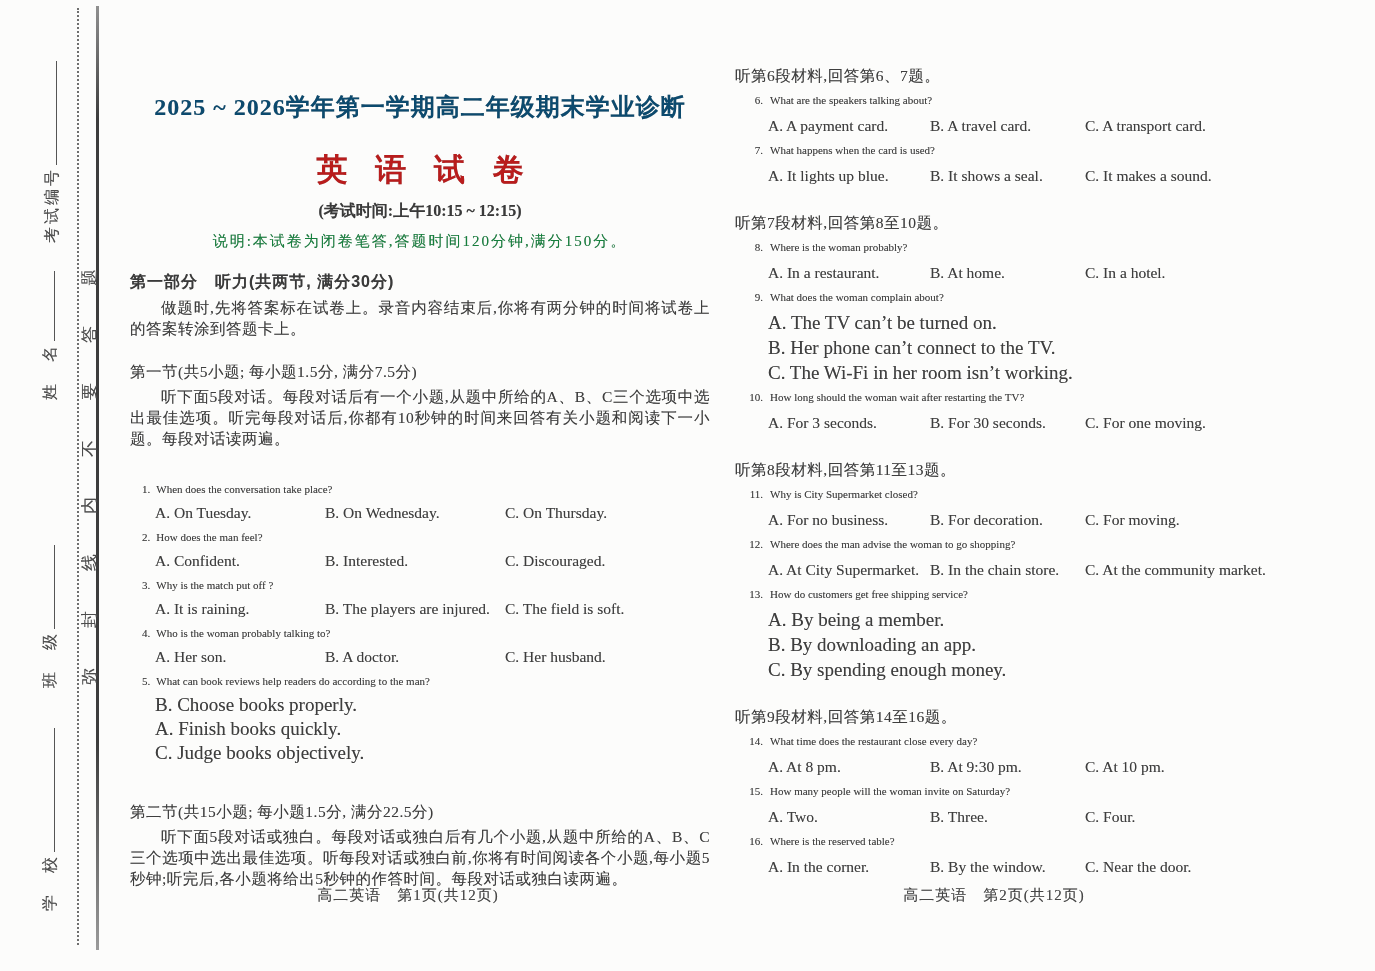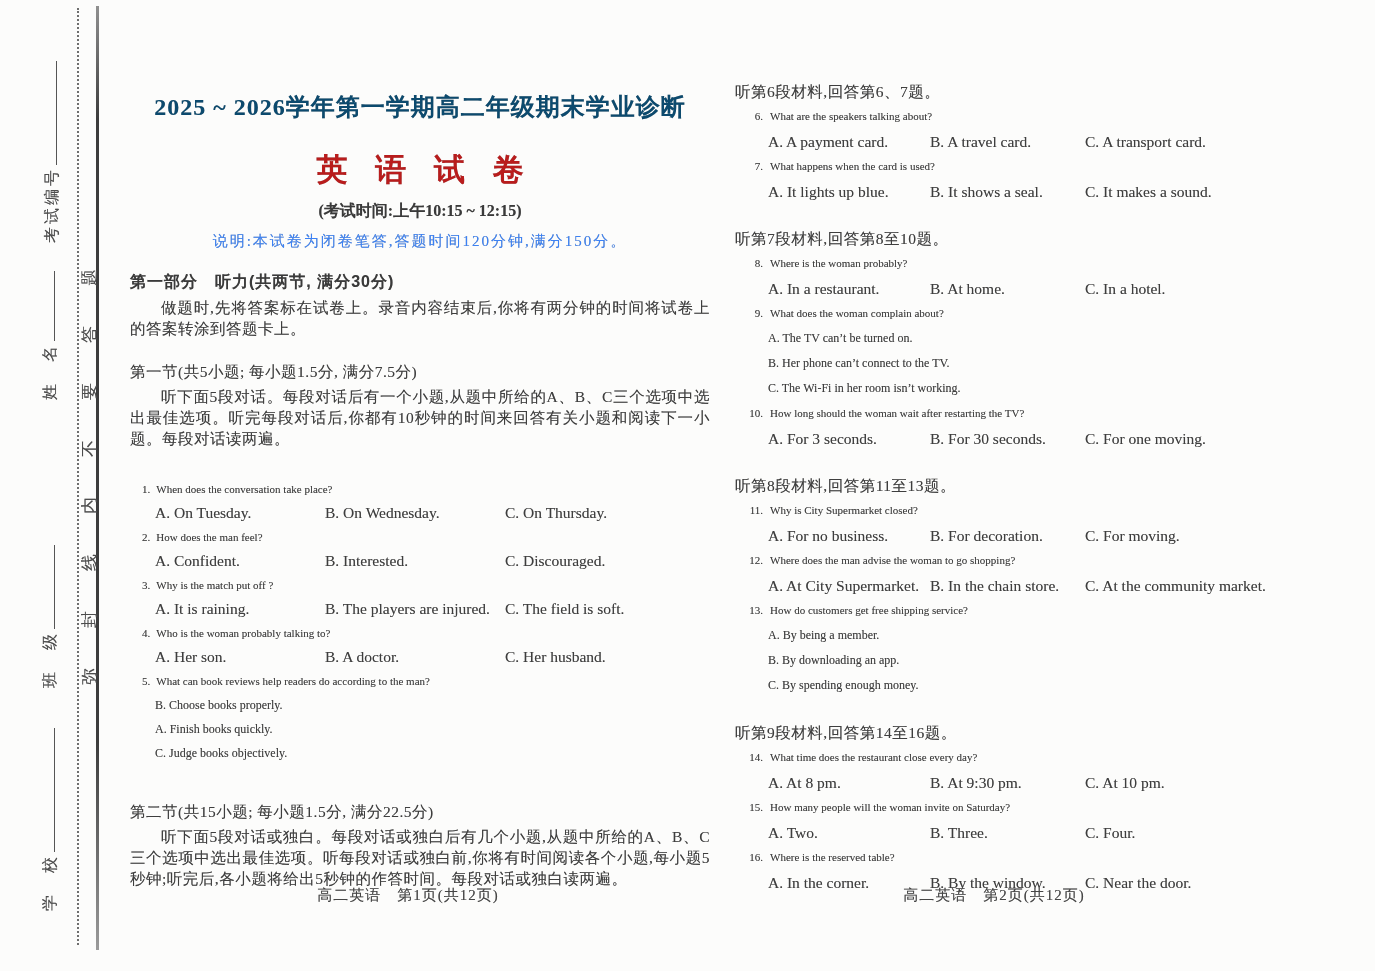--- a/index.html
+++ b/index.html
@@ -37,21 +37,21 @@
 
   .exam-title { text-align:center; font-size:24px; font-weight:600;
     letter-spacing:1px; color:#0c4a6e; line-height:30px;margin-top:18px; }
   .exam-subject { text-align:center; font-size:31px; font-weight:700;
     letter-spacing:10px; text-indent:10px; color:#b91c1c;
     margin-top:28px; line-height:40px; }
   .exam-time { text-align:center; font-size:16px; font-weight:700;
     font-family:Liberation Serif, serif;
     margin-top:10px; line-height:22px; color:#3a3a3a; }
   .exam-note { text-align:center; font-size:15px; letter-spacing:2px;
-    margin-top:9px; line-height:21px; color:#3b82f6; }
+    margin-top:9px; line-height:21px; color:#15803d; }
 
   .part-heading { font-family:"Liberation Sans","DejaVu Sans",sans-serif;
     font-weight:700; font-size:16px; letter-spacing:1px;
     margin-top:19px; line-height:22px; color:#3a3a3a; }
   .sec-heading { font-size:15.5px; margin-top:22px; line-height:21px;
     letter-spacing:0.5px; }
   .sec-heading.sec2 { margin-top:36px; }
   .cn-para { font-size:15.5px; line-height:21px; letter-spacing:0.5px;
     text-align:justify; text-indent:2em; margin-top:4px; }
 
@@ -59,26 +59,26 @@
   .q-line { font-size:11px; line-height:24px; white-space:nowrap; }
   .page1 .q-line { padding-left:12px; }
   .page1 .qnum { margin-right:6px; }
   .page2 .q-line { line-height:25px; }
   .page2 .qnum { display:inline-block; width:28px; text-align:right; margin-right:7px; }
 
   .opts { display:grid; font-size:15.5px; }
   .page1 .opts { padding-left:25px; grid-template-columns:170px 180px auto; line-height:24px; }
   .page2 .opts { padding-left:33px; grid-template-columns:162px 155px auto; line-height:25px; }
   .opts span { white-space:nowrap; }
-  .opt-stack { font-size:12px; white-space:nowrap; }
+  .opt-stack { font-size:19px; white-space:nowrap; }
   .page1 .opt-stack { padding-left:25px; line-height:24px; }
   .page2 .opt-stack { padding-left:33px; line-height:25px; }
 
   .group { margin-top:22px; }
-  .group:first-child { margin-top:16px; }
+  .group:first-child { margin-top:0; }
   .group-header { font-size:15.5px; line-height:25px; letter-spacing:0.5px; }
 
   .footer { position:absolute; top:886px; text-align:center; font-size:15px;
     letter-spacing:1px; color:#454545; }
   .footer1 { left:118px; width:580px; }
   .footer2 { left:720px; width:548px; }
 </style>
 </head>
 <body>
 

